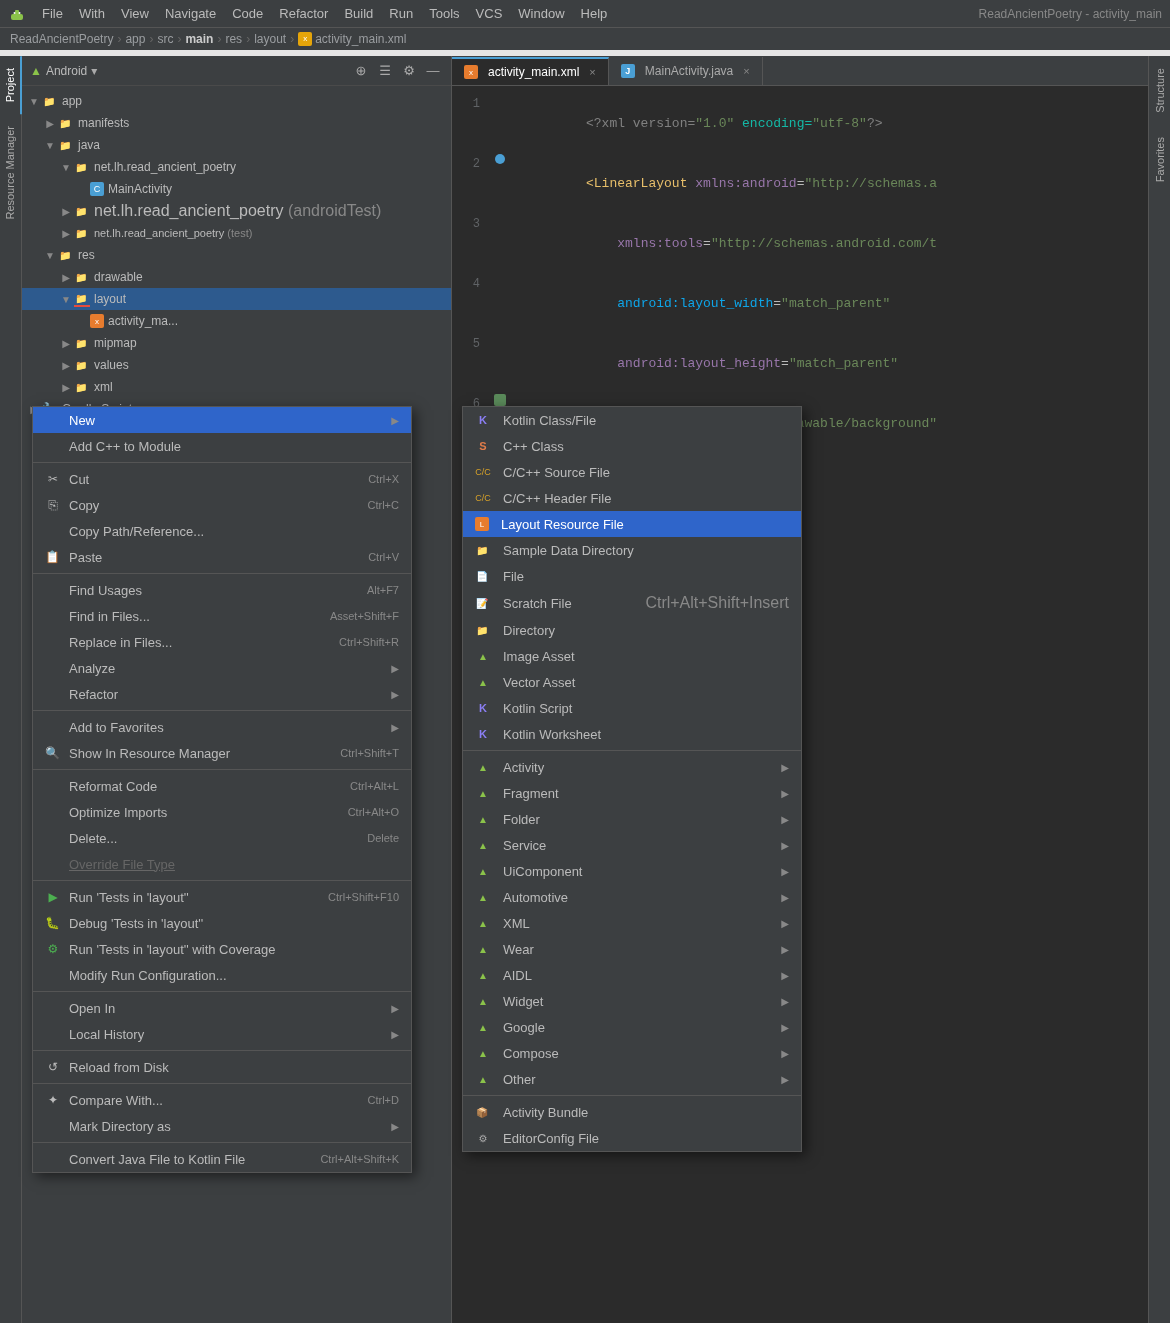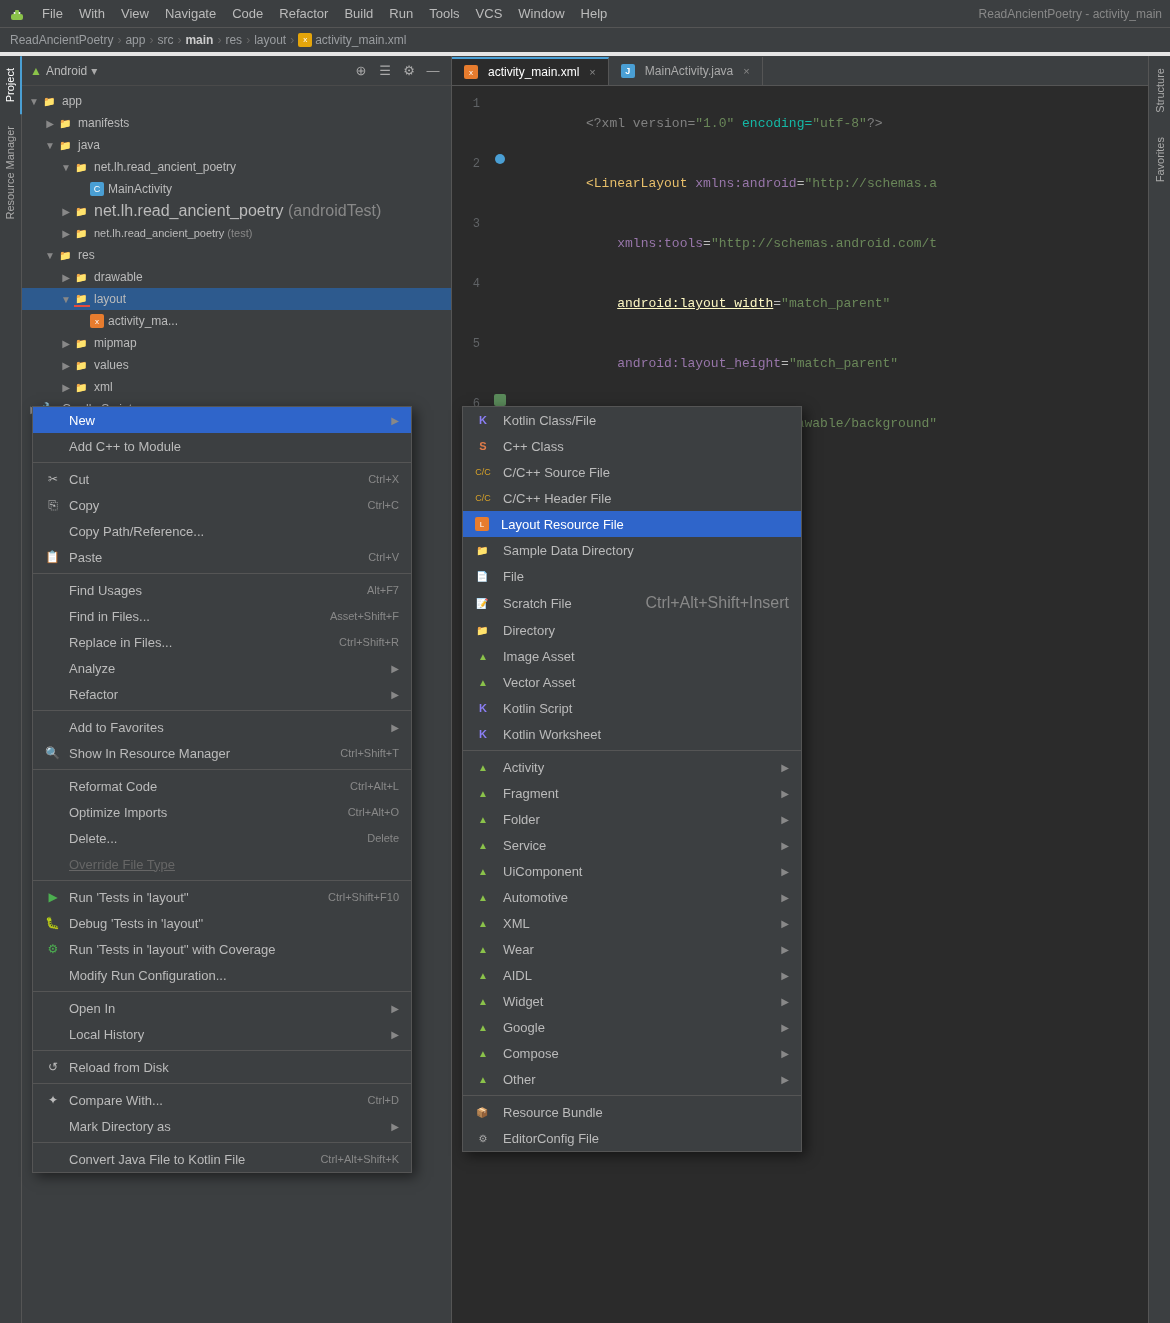--- a/index.html
+++ b/index.html
@@ -40,21 +40,21 @@
       border-radius: 3px;
     }
 
     
     .breadcrumb-bar {
       background: #3c3f41;
       height: 28px;
       display: flex;
       align-items: center;
       padding: 0 10px;
-      border-bottom: 4px solid #e5e5e5;
+      border-bottom: 6px solid #e5e5e5;
       color: #9a9da0;
       font-size: 12px;
     }
     .breadcrumb-sep {
       margin: 0 4px;
       color: #666;
     }
     .breadcrumb-item { color: #9a9da0; }
     .breadcrumb-item.bold { color: #cccccc; font-weight: bold; }
     .breadcrumb-file-icon {
@@ -721,21 +721,21 @@
           <span class="sub-arrow">▶</span>
         </div>
         <div class="submenu-item">
           <span class="tree-icon" style="color:#8bc34a; font-size:10px;">▲</span>
           <span class="submenu-item-label">Other</span>
           <span class="sub-arrow">▶</span>
         </div>
         <div class="submenu-sep"></div>
         <div class="submenu-item">
           <span class="tree-icon" style="color:#dcb67a; font-size:10px;">📦</span>
-          <span class="submenu-item-label">Resource Bundle</span>
+          <span class="submenu-item-label">Activity Bundle</span>
         </div>
         <div class="submenu-item">
           <span class="tree-icon" style="color:#aaa; font-size:10px;">⚙</span>
           <span class="submenu-item-label">EditorConfig File</span>
         </div>
       </div>
     </div>
   </div>
 
   <div class="editor-area">
@@ -778,21 +778,21 @@
         <span class="line-marker"></span>
         <span class="line-content">
           <span style="color:#bababa;">    </span><span style="color:#9876aa;">xmlns:tools</span><span style="color:#bababa;">=</span><span style="color:#6a8759;">"http://schemas.android.com/t</span>
         </span>
       </div>
 
       <div class="code-line">
         <span class="line-num">4</span>
         <span class="line-marker"></span>
         <span class="line-content">
-          <span style="color:#bababa;">    </span><span style="color:#fef9c3;text-decoration:underline;">android:layout_width</span><span style="color:#bababa;">=</span><span style="color:#6a8759;">"match_parent"</span>
+          <span style="color:#bababa;">    </span><span style="color:#0ea5e9;">android:layout_width</span><span style="color:#bababa;">=</span><span style="color:#6a8759;">"match_parent"</span>
         </span>
       </div>
 
       <div class="code-line">
         <span class="line-num">5</span>
         <span class="line-marker"></span>
         <span class="line-content">
           <span style="color:#bababa;">    </span><span style="color:#9876aa;">android:layout_height</span><span style="color:#bababa;">=</span><span style="color:#6a8759;">"match_parent"</span>
         </span>
       </div>

